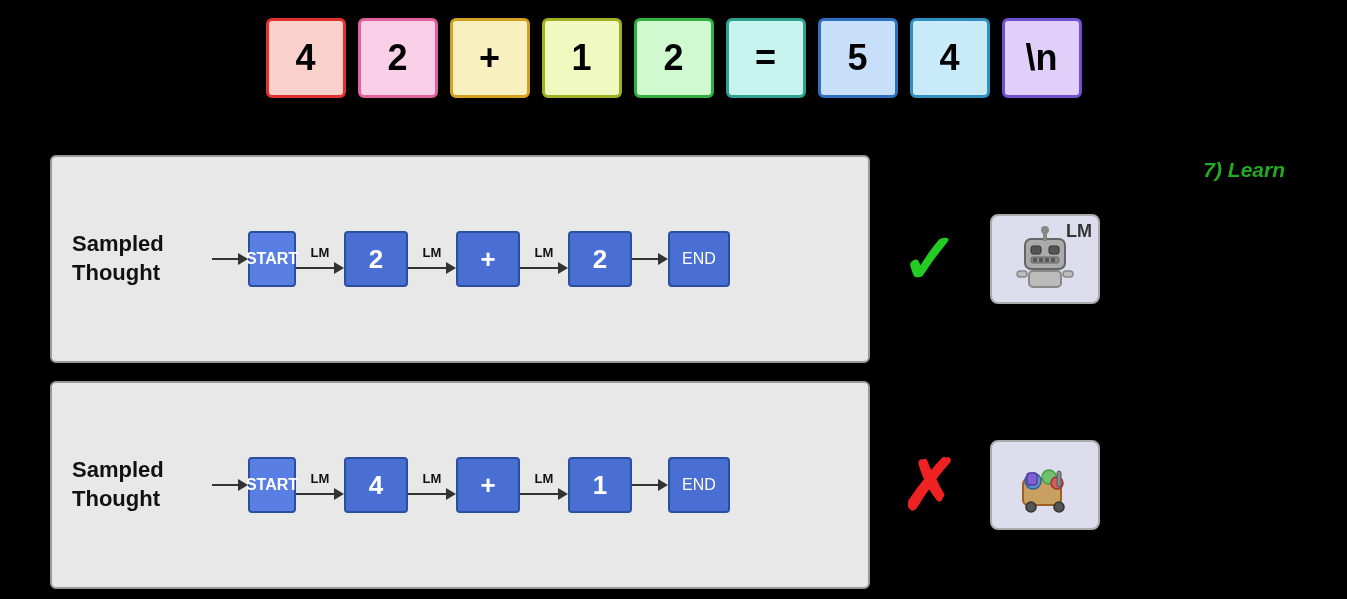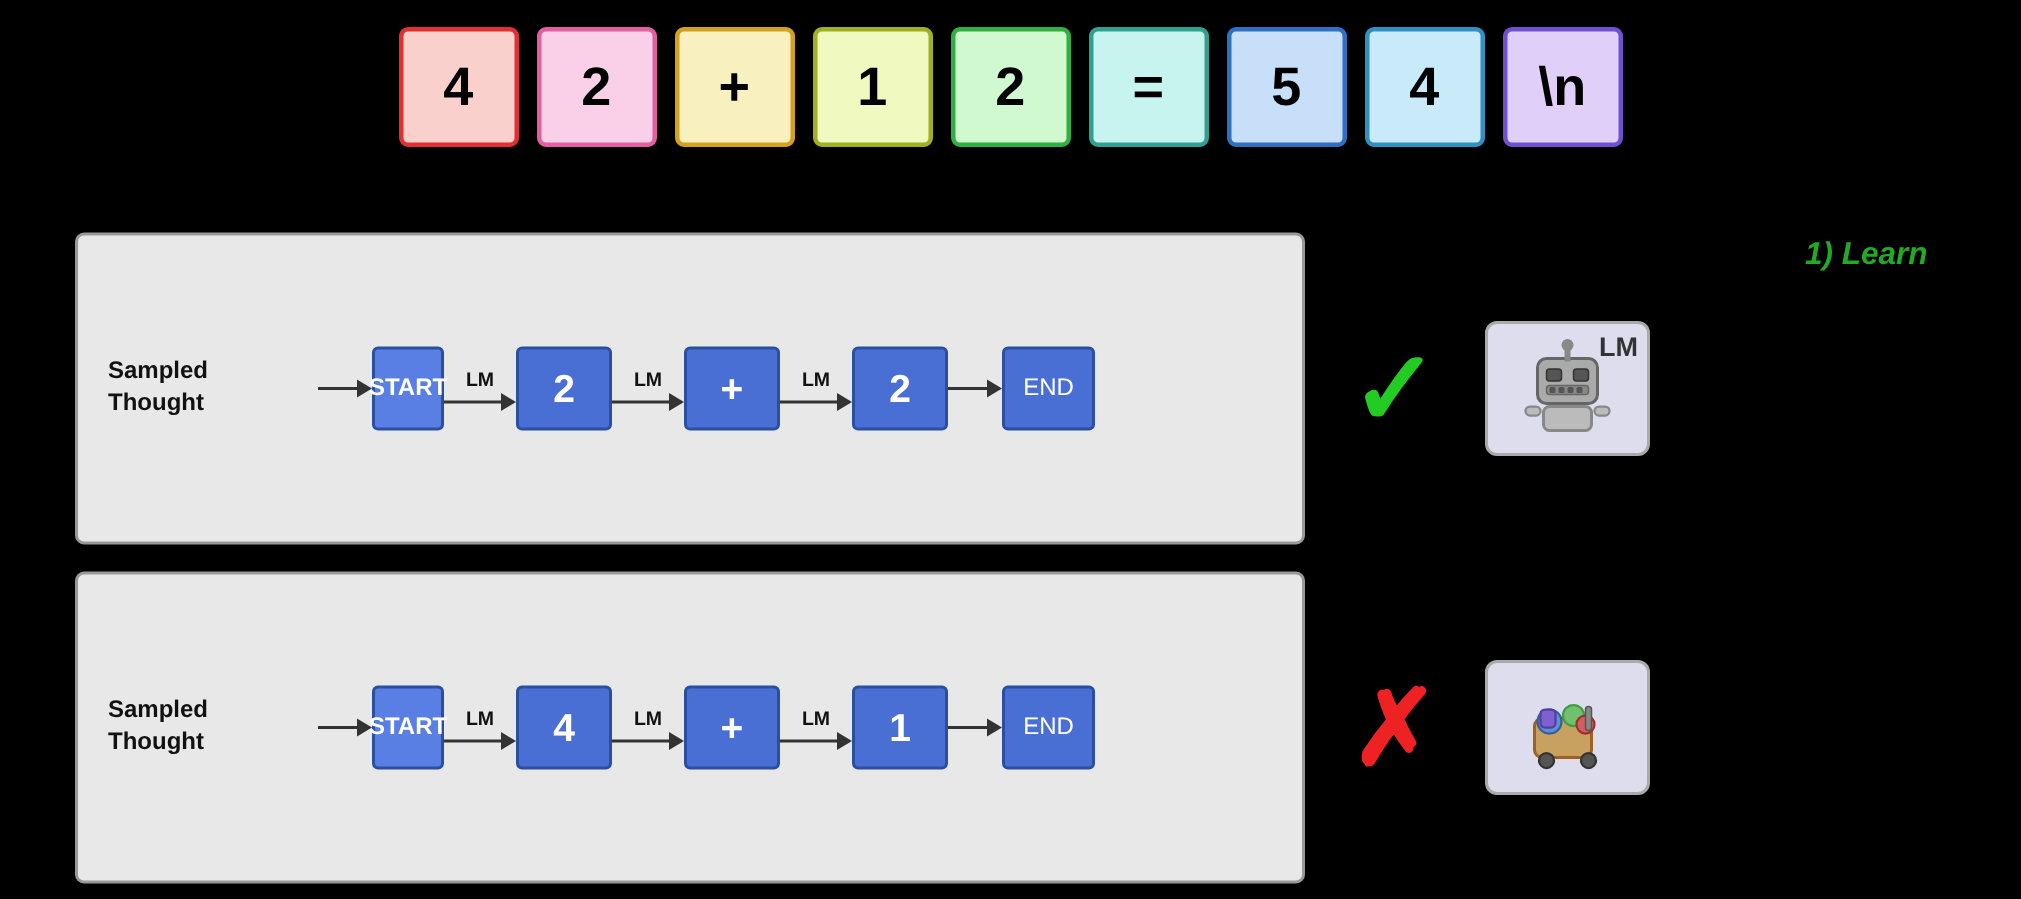--- a/index.html
+++ b/index.html
@@ -70,21 +70,21 @@
       background: #e8e8e8;
       border: 2px solid #999;
       border-radius: 6px;
       position: relative;
       display: flex;
       align-items: center;
       padding: 0 20px;
     }
 
     .thought-label {
-      font-size: 16px;
+      font-size: 22px;
       font-weight: bold;
       color: #111;
       line-height: 1.3;
       width: 140px;
       flex-shrink: 0;
     }
 
     
     .chain {
       display: flex;
@@ -226,21 +226,21 @@
   <div style="width:0;height:0;border-left:6px solid transparent;border-right:6px solid transparent;border-top:10px solid #333;"></div>
 </div>
 
 <div style="position:absolute; top:158px; left:748px; display:flex; flex-direction:column; align-items:center;">
   <span style="font-size:21px; font-weight:bold; font-style:italic; color:#22aa22; margin-bottom:4px;">2) Talk</span>
   <div style="width:2px; height:28px; background:#333;"></div>
   <div style="width:0;height:0;border-left:6px solid transparent;border-right:6px solid transparent;border-top:10px solid #333;"></div>
 </div>
 
 <div style="position:absolute; top:158px; right:62px; display:flex; flex-direction:column; align-items:center;">
-  <span style="font-size:21px; font-weight:bold; font-style:italic; color:#22aa22;">1) Learn</span>
+  <span style="font-size:21px; font-weight:bold; font-style:italic; color:#22aa22;">7) Learn</span>
 </div>
 
 <div class="diagram-area">
 
   <div class="diagram-row">
     <div class="thought-box">
 
       <div class="thought-label">Sampled<br>Thought</div>
 
       <div class="chain">

